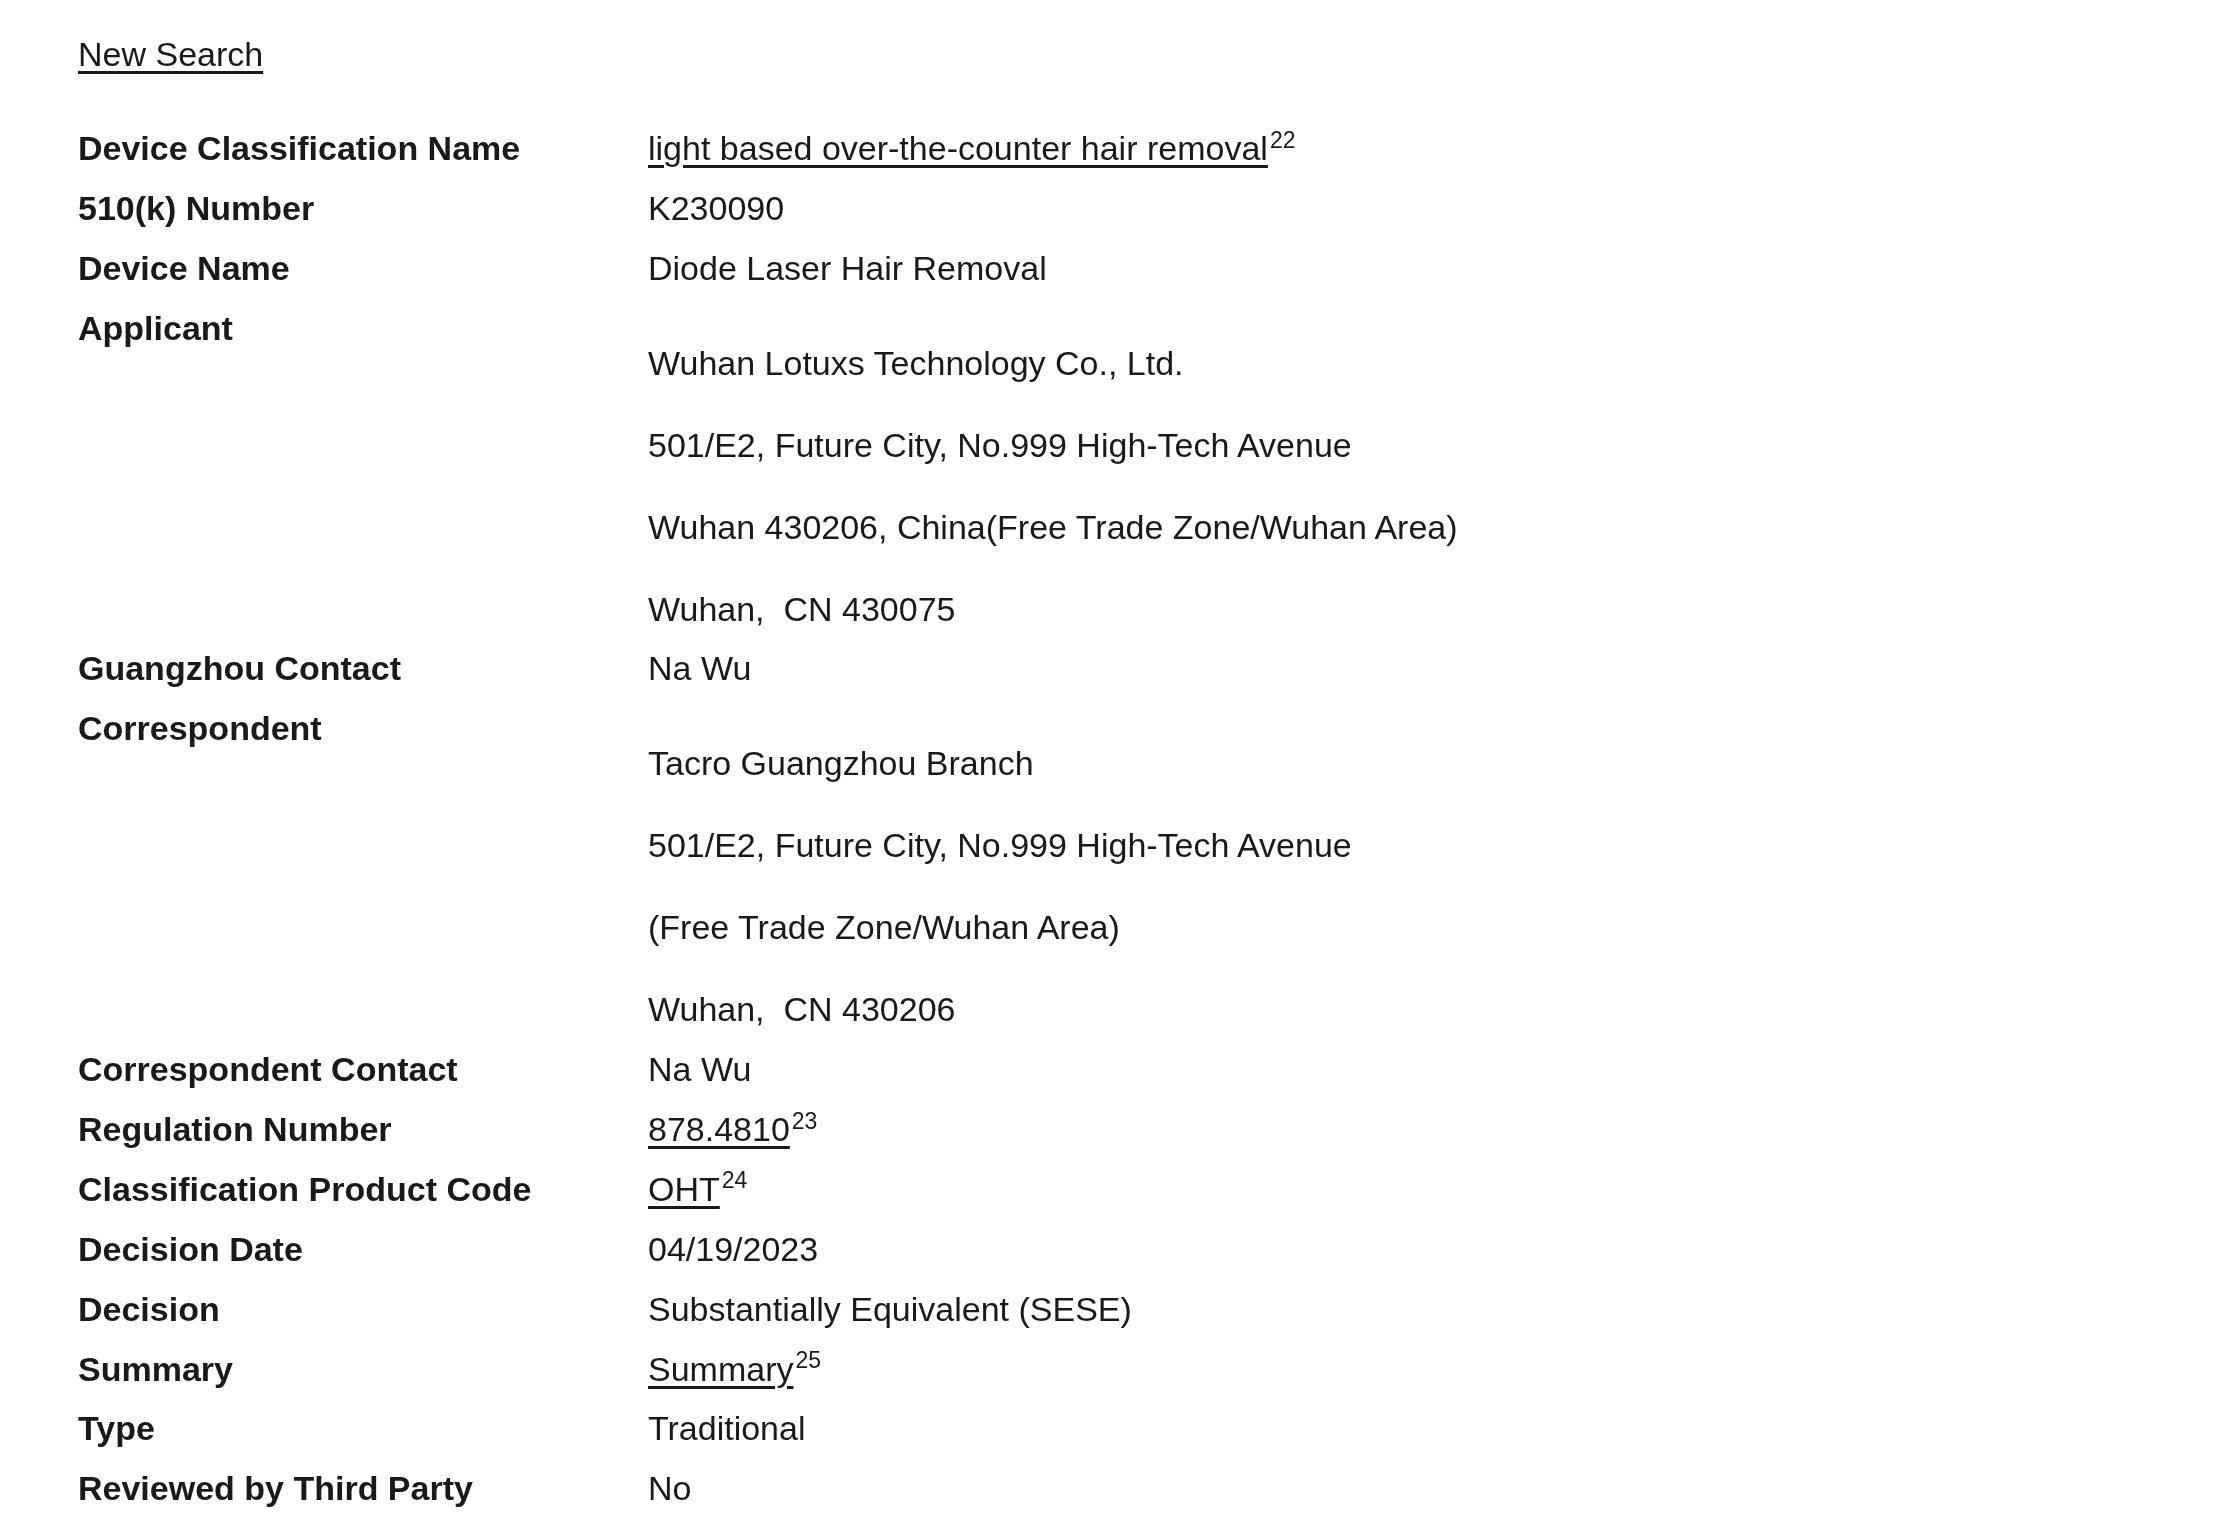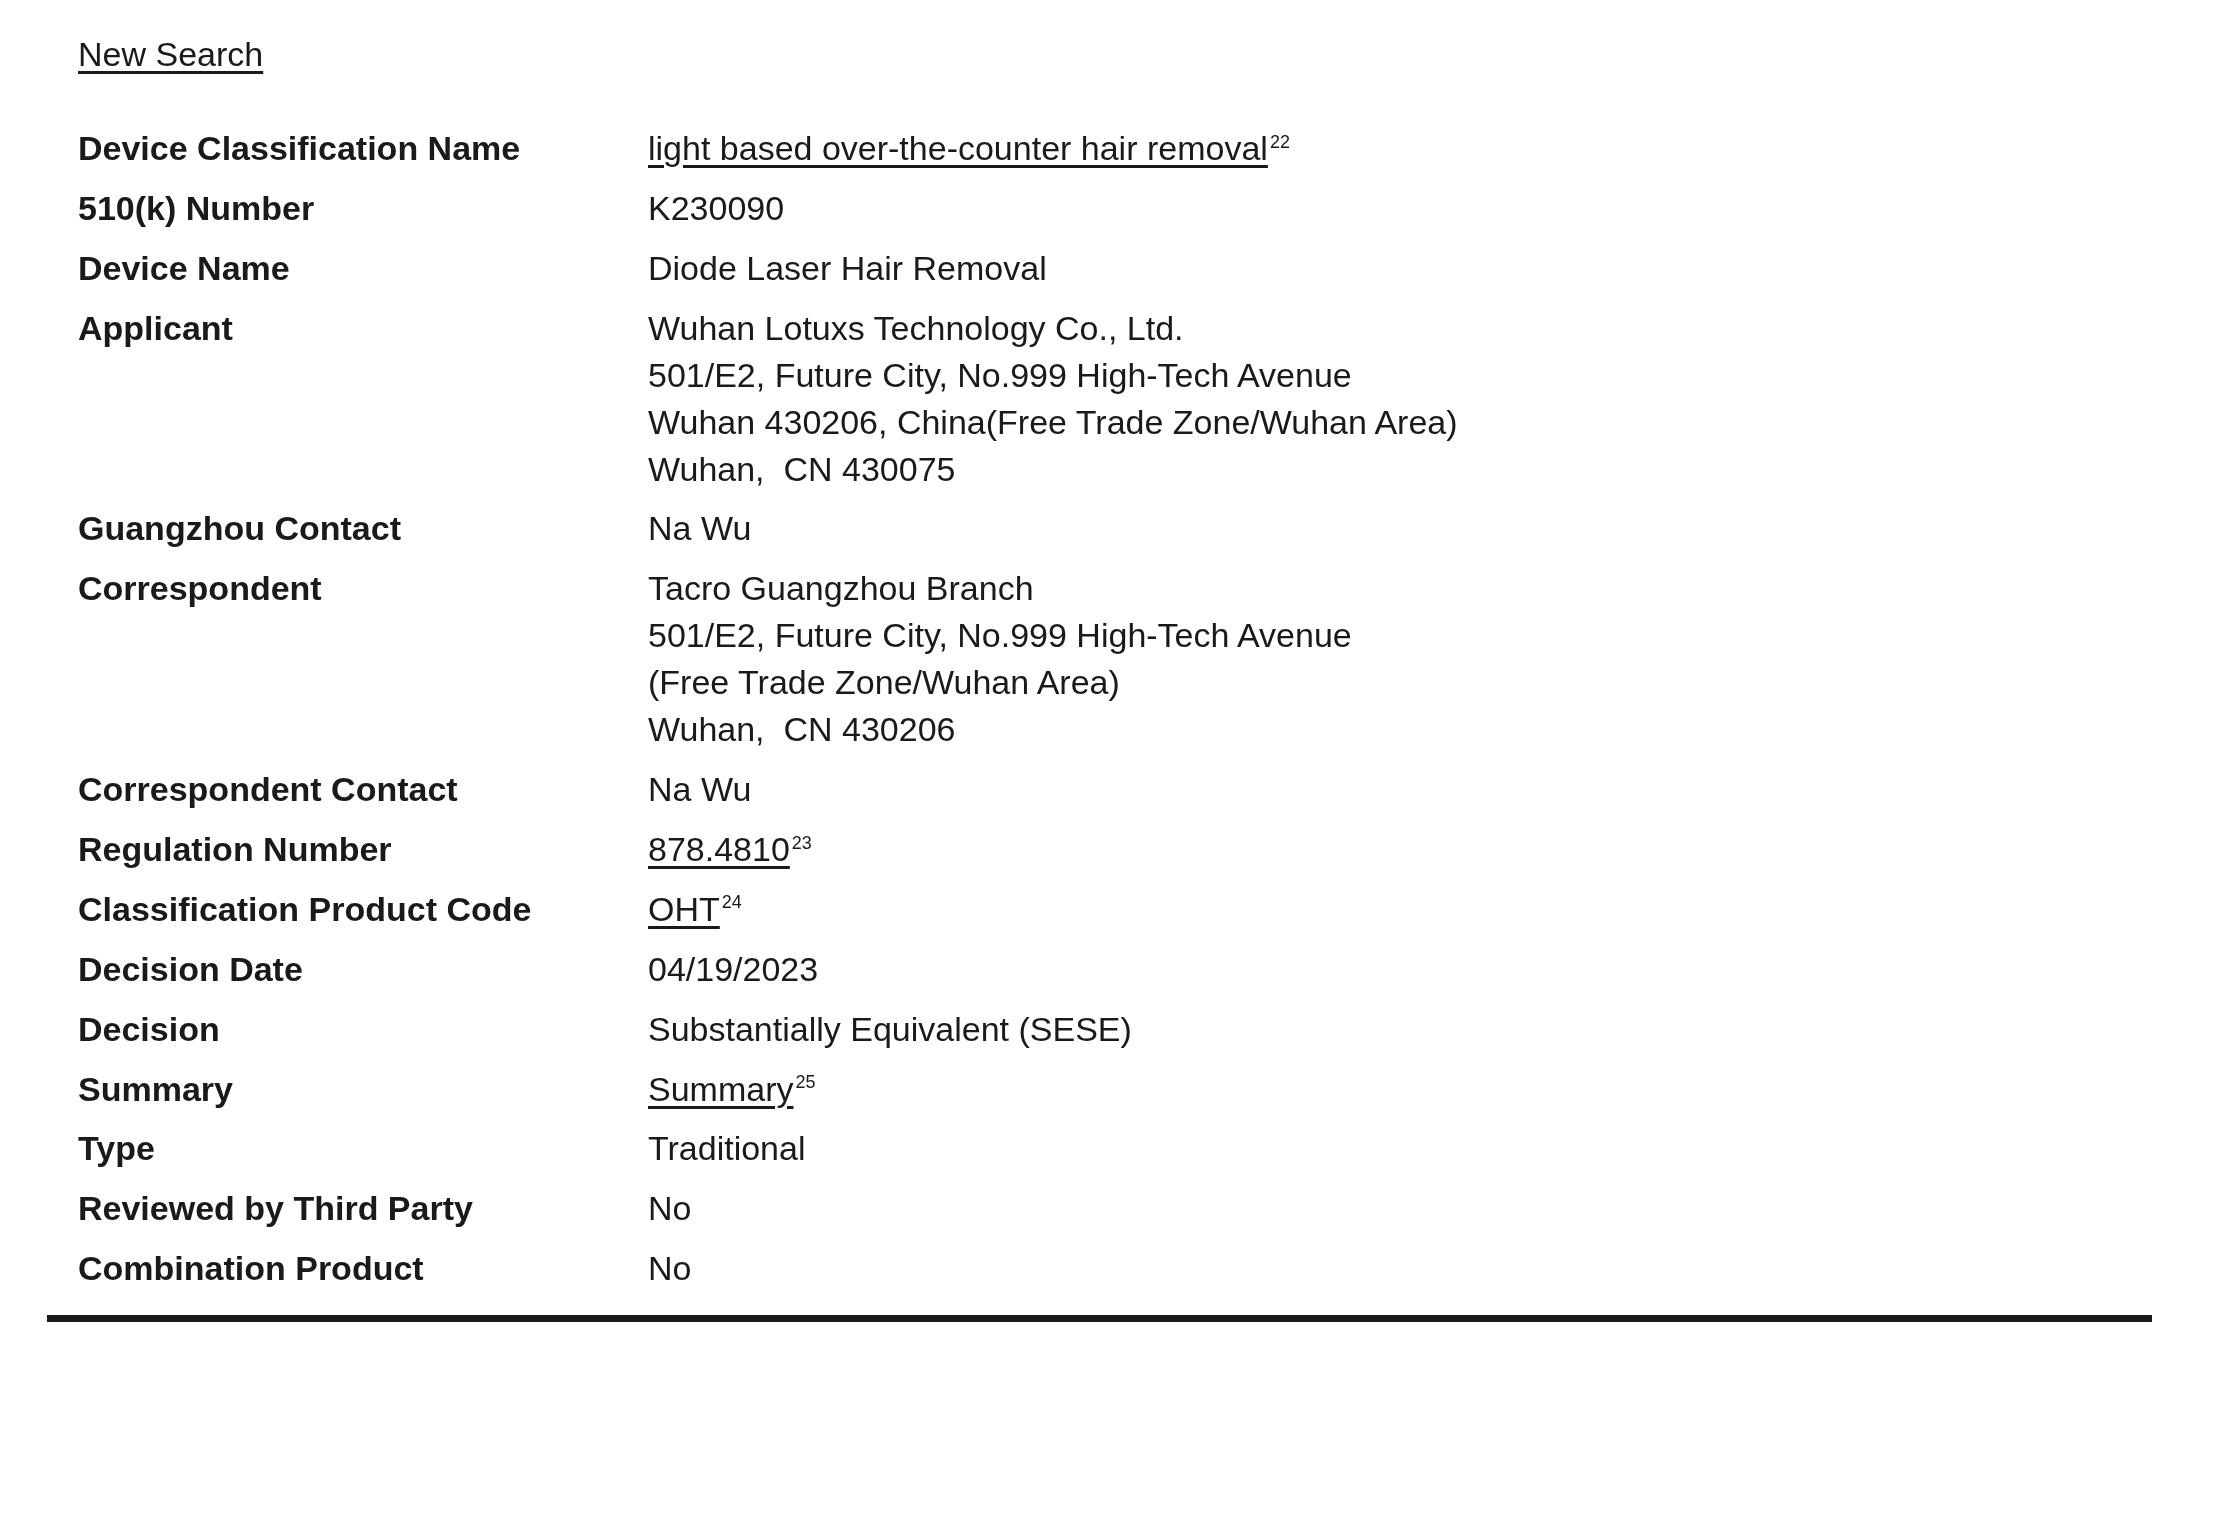--- a/index.html
+++ b/index.html
@@ -51,23 +51,23 @@
     padding: 6px 0 7px 0;
     line-height: 1.38;
   }
   .value-cell {
     display: table-cell;
     vertical-align: top;
     padding: 6px 0 7px 0;
     line-height: 1.38;
     white-space: pre-wrap;
   }
-  .value-line { white-space: pre-wrap; }
+  .value-line { white-space: pre-wrap; margin-top: 35px; }
   sup.footnote {
-    font-size: 18px;
+    font-size: 23px;
     line-height: 1;
     vertical-align: super;
     padding-left: 2px;
     text-decoration: none;
     color: var(--text);
   }
   .bottom-divider {
     margin: 16px 0 0 47px;
     width: 2105px;
     height: 7px;

